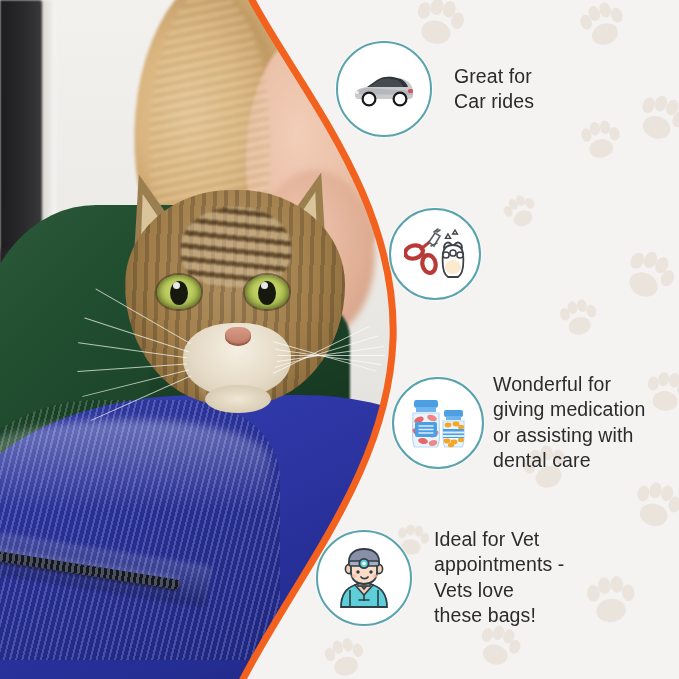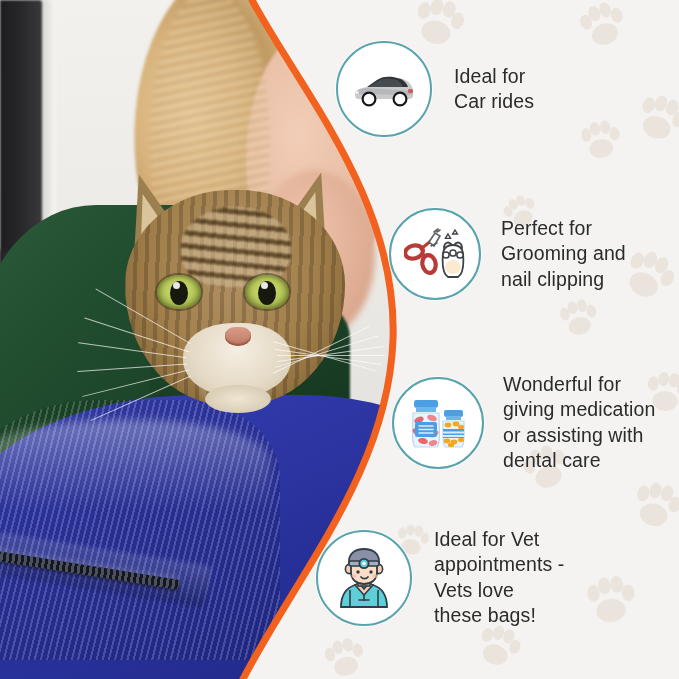--- a/index.html
+++ b/index.html
@@ -184,21 +184,21 @@
   #feat-0{left:336px;top:41px;}
   #feat-0 .bubble{width:96px;height:96px;}
   #feat-0 .ftext{margin-left:22px;}
 
   #feat-1{left:389px;top:208px;}
   #feat-1 .bubble{width:92px;height:92px;}
   #feat-1 .ftext{margin-left:20px;}
 
   #feat-2{left:392px;top:372px;}
   #feat-2 .bubble{width:92px;height:92px;}
-  #feat-2 .ftext{margin-left:19px;}
+  #feat-2 .ftext{margin-left:9px;}
 
   #feat-3{left:316px;top:527px;}
   #feat-3 .bubble{width:96px;height:96px;}
   #feat-3 .ftext{margin-left:22px;}
 </style>
 </head>
 <body>
 
 <div id="stage">
 
@@ -300,21 +300,21 @@
         <path d="M4 26 C4 21 9 19 16 18 L26 11 C30 8 36 7 42 8 L52 10 C58 12 62 17 62 22 L62 27 C62 29 60 30 58 30 L7 30 C5 30 4 28 4 26 Z" fill="#c9cacc"></path>
         <path d="M16 18 L26 11 C30 8 36 7 42 8 L50 10 C54 12 56 15 57 18 Z" fill="#2f3437"></path>
         <path d="M18 18 L27 12 C30 10 35 9 40 10 L46 11 C49 13 51 15 52 18 Z" fill="#454b4f"></path>
         <path d="M4 25 C4 22 8 20 15 19 L62 22 L62 26 Z" fill="#b5b7ba"></path>
         <rect x="57" y="20" width="5" height="4" rx="1.6" fill="#d4565b"></rect>
         <rect x="4" y="22" width="4" height="3" rx="1.4" fill="#efefe9"></rect>
         <circle cx="18" cy="30" r="6.4" fill="#ffffff" stroke="#17181a" stroke-width="2.2"></circle>
         <circle cx="49" cy="30" r="6.4" fill="#ffffff" stroke="#17181a" stroke-width="2.2"></circle>
       </svg>
     </div>
-    <div class="ftext">Ideal for
+    <div class="ftext">Great for
 Car rides</div>
   </div>
 
   <div class="feature" id="feat-1">
     <div class="bubble">
       <svg width="62" height="56" viewBox="0 0 62 56">
 
         <ellipse cx="10" cy="26" rx="9" ry="6.4" fill="none" stroke="#b93b37" stroke-width="4.2" transform="rotate(-14 10 26)"></ellipse>
         <ellipse cx="25" cy="38" rx="6.6" ry="9" fill="none" stroke="#b93b37" stroke-width="4.2" transform="rotate(-10 25 38)"></ellipse>
 
@@ -329,23 +329,20 @@
         <path d="M39 27 C38 38 39 48 44 51 L54 51 C59 48 60 38 59 27 C58 21 54 19 49 19 C44 19 40 21 39 27 Z" fill="#ffffff" stroke="#3d4247" stroke-width="1.8"></path>
         <ellipse cx="49" cy="41" rx="8" ry="7" fill="#fbead0"></ellipse>
         <circle cx="42" cy="29" r="3.1" fill="#ffffff" stroke="#3d4247" stroke-width="1.5"></circle>
         <circle cx="49" cy="27" r="3.1" fill="#ffffff" stroke="#3d4247" stroke-width="1.5"></circle>
         <circle cx="56" cy="29" r="3.1" fill="#ffffff" stroke="#3d4247" stroke-width="1.5"></circle>
 
         <path d="M44 8 l2.6 4.4 -5.2 0 Z" fill="none" stroke="#3d4247" stroke-width="1.4"></path>
         <path d="M51 4 l2.4 4 -4.8 0 Z" fill="none" stroke="#3d4247" stroke-width="1.4"></path>
       </svg>
     </div>
-    <div class="ftext">Perfect for
-Grooming and
-nail clipping</div>
   </div>
 
   <div class="feature" id="feat-2">
     <div class="bubble">
       <svg width="64" height="58" viewBox="0 0 64 58">
 
         <rect x="8" y="6" width="24" height="8" rx="2.4" fill="#4d9fe3"></rect>
         <rect x="10" y="13" width="20" height="5" fill="#6fb4ec"></rect>
         <path d="M7 19 C7 36 5 48 9 53 L31 53 C35 48 33 36 33 19 Z" fill="#eaf4fd" stroke="#b9d9f2" stroke-width="1.2"></path>
         <g opacity=".9">

